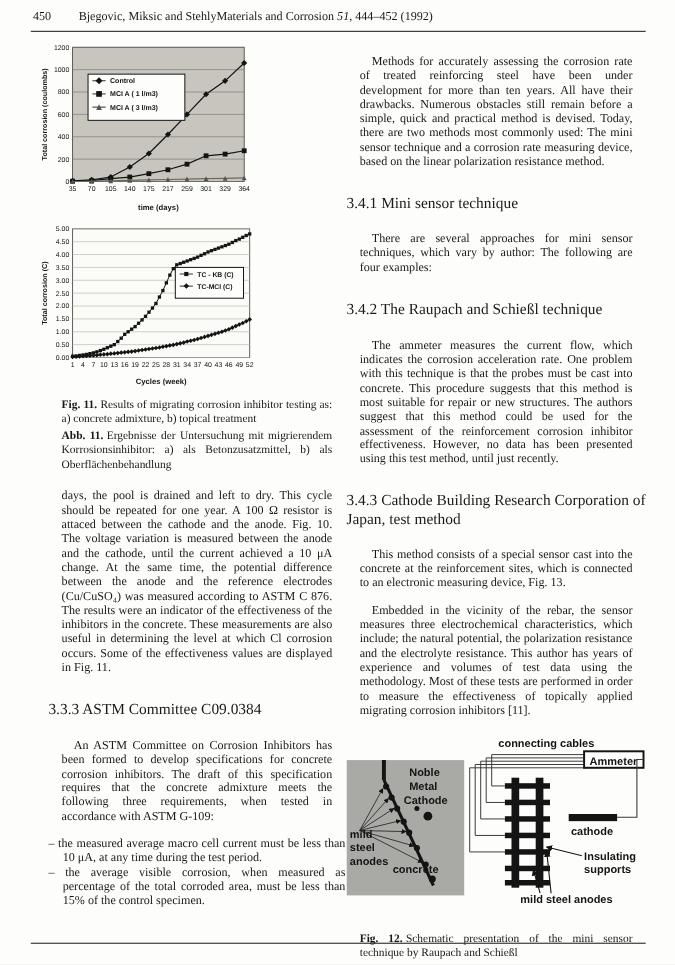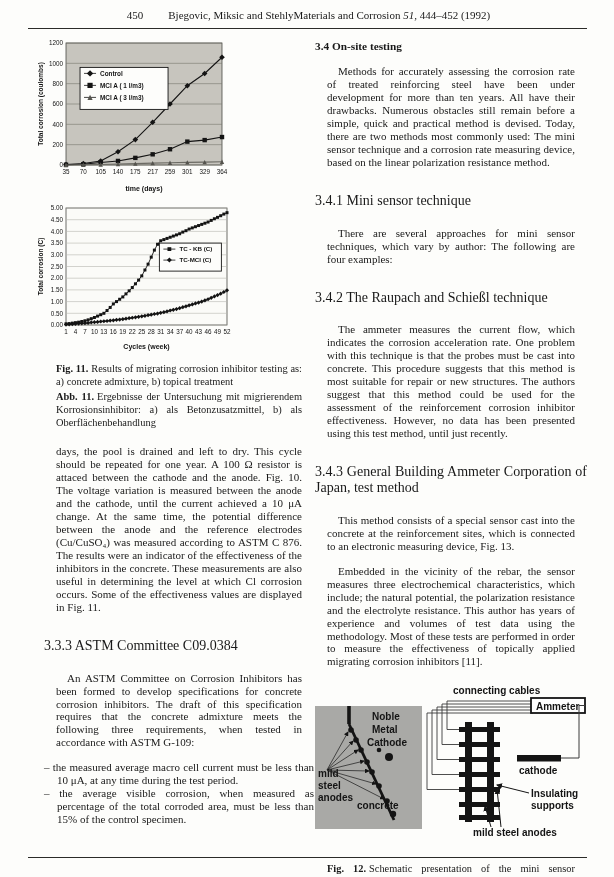--- a/index.html
+++ b/index.html
@@ -1,19 +1,19 @@
 <!DOCTYPE html>
 <html><head>
 <meta charset="utf-8">
 <style>
   html,body{margin:0;padding:0;background:#e9e9e6;}
   .page{position:relative;width:614px;height:877px;background:#fdfdfb;
         font-family:"Liberation Serif",serif;color:#191919;overflow:hidden;}
   .hdr{position:absolute;top:9px;left:30px;right:27px;display:flex;
-       justify-content:center;font-size:11px;font-family:Liberation Serif, serif;}
+       justify-content:flex-start;font-size:11px;font-family:Liberation Serif, serif;}
   .hdr-left{display:flex;gap:25px;}
   .rule-top{position:absolute;top:28px;left:28px;width:559px;border-top:1.7px solid #2b2b28;}
   .rule-bot{position:absolute;top:857px;left:28px;width:559px;border-top:1.7px solid #2b2b28;}
   .col{position:absolute;top:38px;font-size:11px;line-height:1.18;text-align:justify;}
   .col-l{left:44px;width:270px;}
   .col-r{left:315px;width:272px;}
   p{margin:12px;}
   .ind{text-indent:11px;}
   .h-bold{font-size:11.3px;font-weight:bold;margin:2px 0 11px;font-family:"Liberation Serif",serif;}
   .h-it{font-size:14px;font-weight:normal;margin:24px 0 17px;}
@@ -283,30 +283,29 @@
 
     <h4 class="h-it">3.3.3  ASTM Committee C09.0384</h4>
     <p class="ind">An ASTM Committee on Corrosion Inhibitors has been formed to develop specifications for concrete corrosion inhibitors. The draft of this specification requires that the concrete admixture meets the following three requirements, when tested in accordance with ASTM G-109:</p>
     <div class="bullets">
       <div class="bullet"><span>–</span> <span>the measured average macro cell current must be less than 10 μA, at any time during the test period.</span></div>
       <div class="bullet"><span>–</span> <span>the average visible corrosion, when measured as percentage of the total corroded area, must be less than 15% of the control specimen.</span></div>
     </div>
   </div>
 
   <div class="col col-r">
-    <h3 class="h-bold">3.4  On-site testing</h3>
     <p class="ind">Methods for accurately assessing the corrosion rate of treated reinforcing steel have been under development for more than ten years. All have their drawbacks. Numerous obstacles still remain before a simple, quick and practical method is devised. Today, there are two methods most commonly used: The mini sensor technique and a corrosion rate measuring device, based on the linear polarization resistance method.</p>
 
     <h4 class="h-it">3.4.1  Mini sensor technique</h4>
     <p class="ind">There are several approaches for mini sensor techniques, which vary by author: The following are four examples:</p>
 
     <h4 class="h-it">3.4.2  The Raupach and Schießl technique</h4>
     <p class="ind">The ammeter measures the current flow, which indicates the corrosion acceleration rate. One problem with this technique is that the probes must be cast into concrete. This procedure suggests that this method is most suitable for repair or new structures. The authors suggest that this method could be used for the assessment of the reinforcement corrosion inhibitor effectiveness. However, no data has been presented using this test method, until just recently.</p>
 
-    <h4 class="h-it">3.4.3  General Building Ammeter Corporation of Japan, test method</h4>
+    <h4 class="h-it">3.4.3  Cathode Building Research Corporation of Japan, test method</h4>
     <p class="ind">This method consists of a special sensor cast into the concrete at the reinforcement sites, which is connected to an electronic measuring device, Fig. 13.</p>
     <p class="ind">Embedded in the vicinity of the rebar, the sensor measures three electrochemical characteristics, which include; the natural potential, the polarization resistance and the electrolyte resistance. This author has years of experience and volumes of test data using the methodology. Most of these tests are performed in order to measure the effectiveness of topically applied migrating corrosion inhibitors [11].</p>
 
     <svg class="figsvg" width="272" height="170" viewBox="0 0 272 170">
       <defs>
         <marker id="ah" markerWidth="6" markerHeight="6" refX="5" refY="3" orient="auto">
           <path d="M0,0 L6,3 L0,6 Z" fill="#141414"></path>
         </marker>
       </defs>
 

